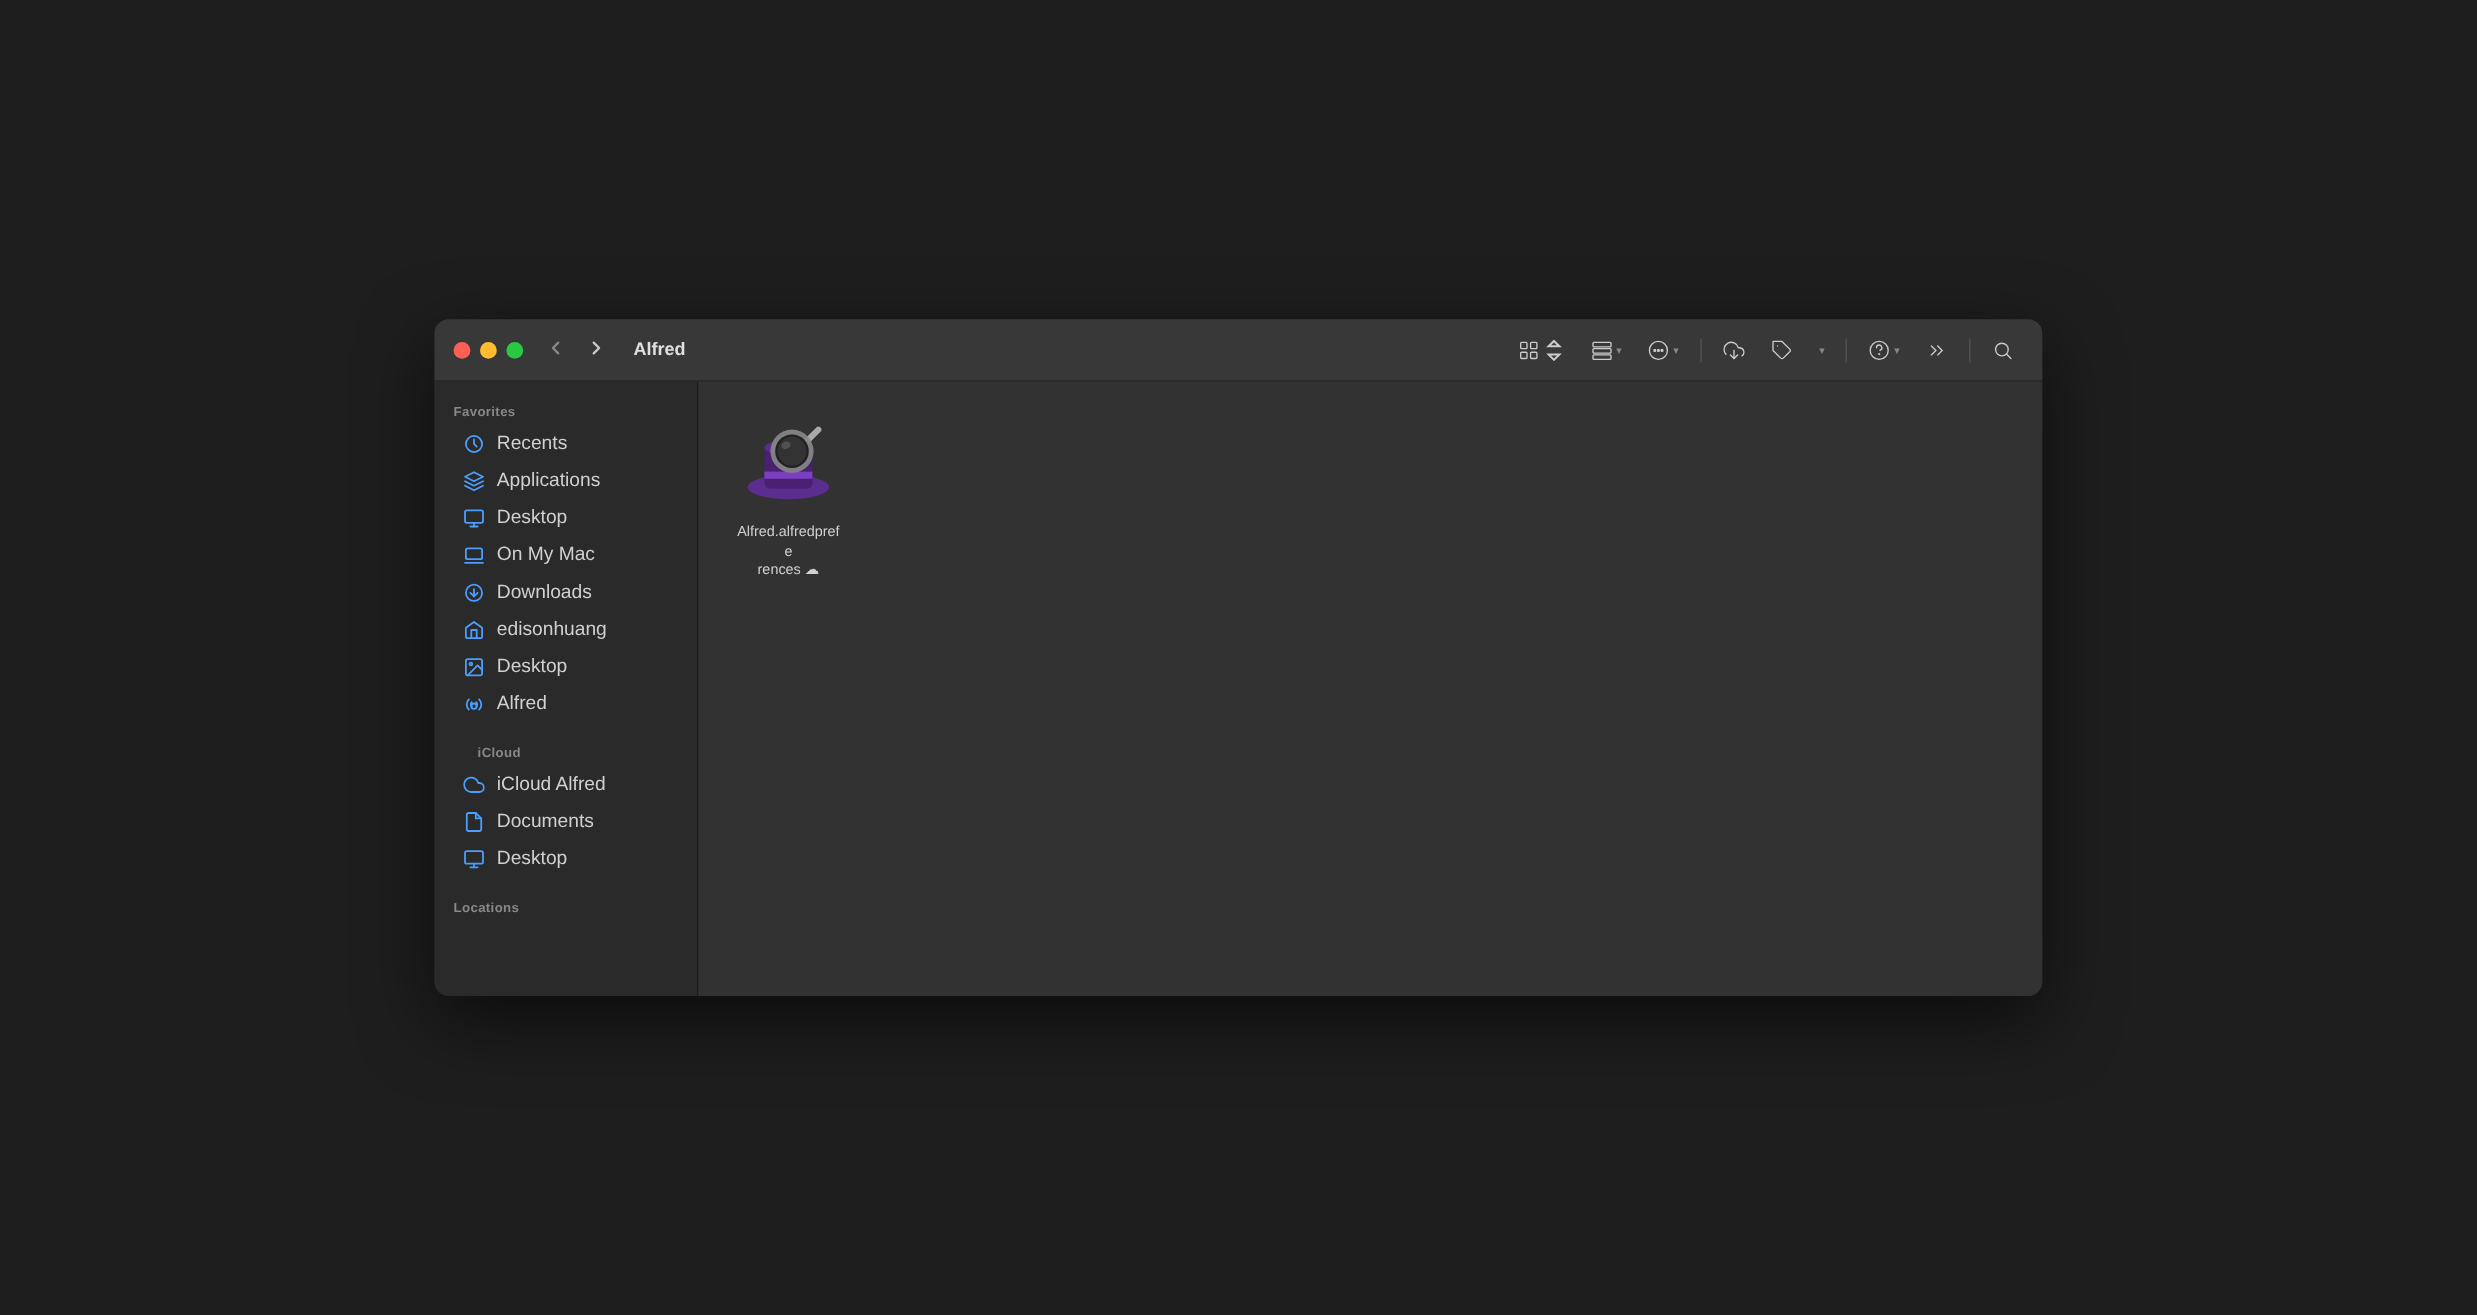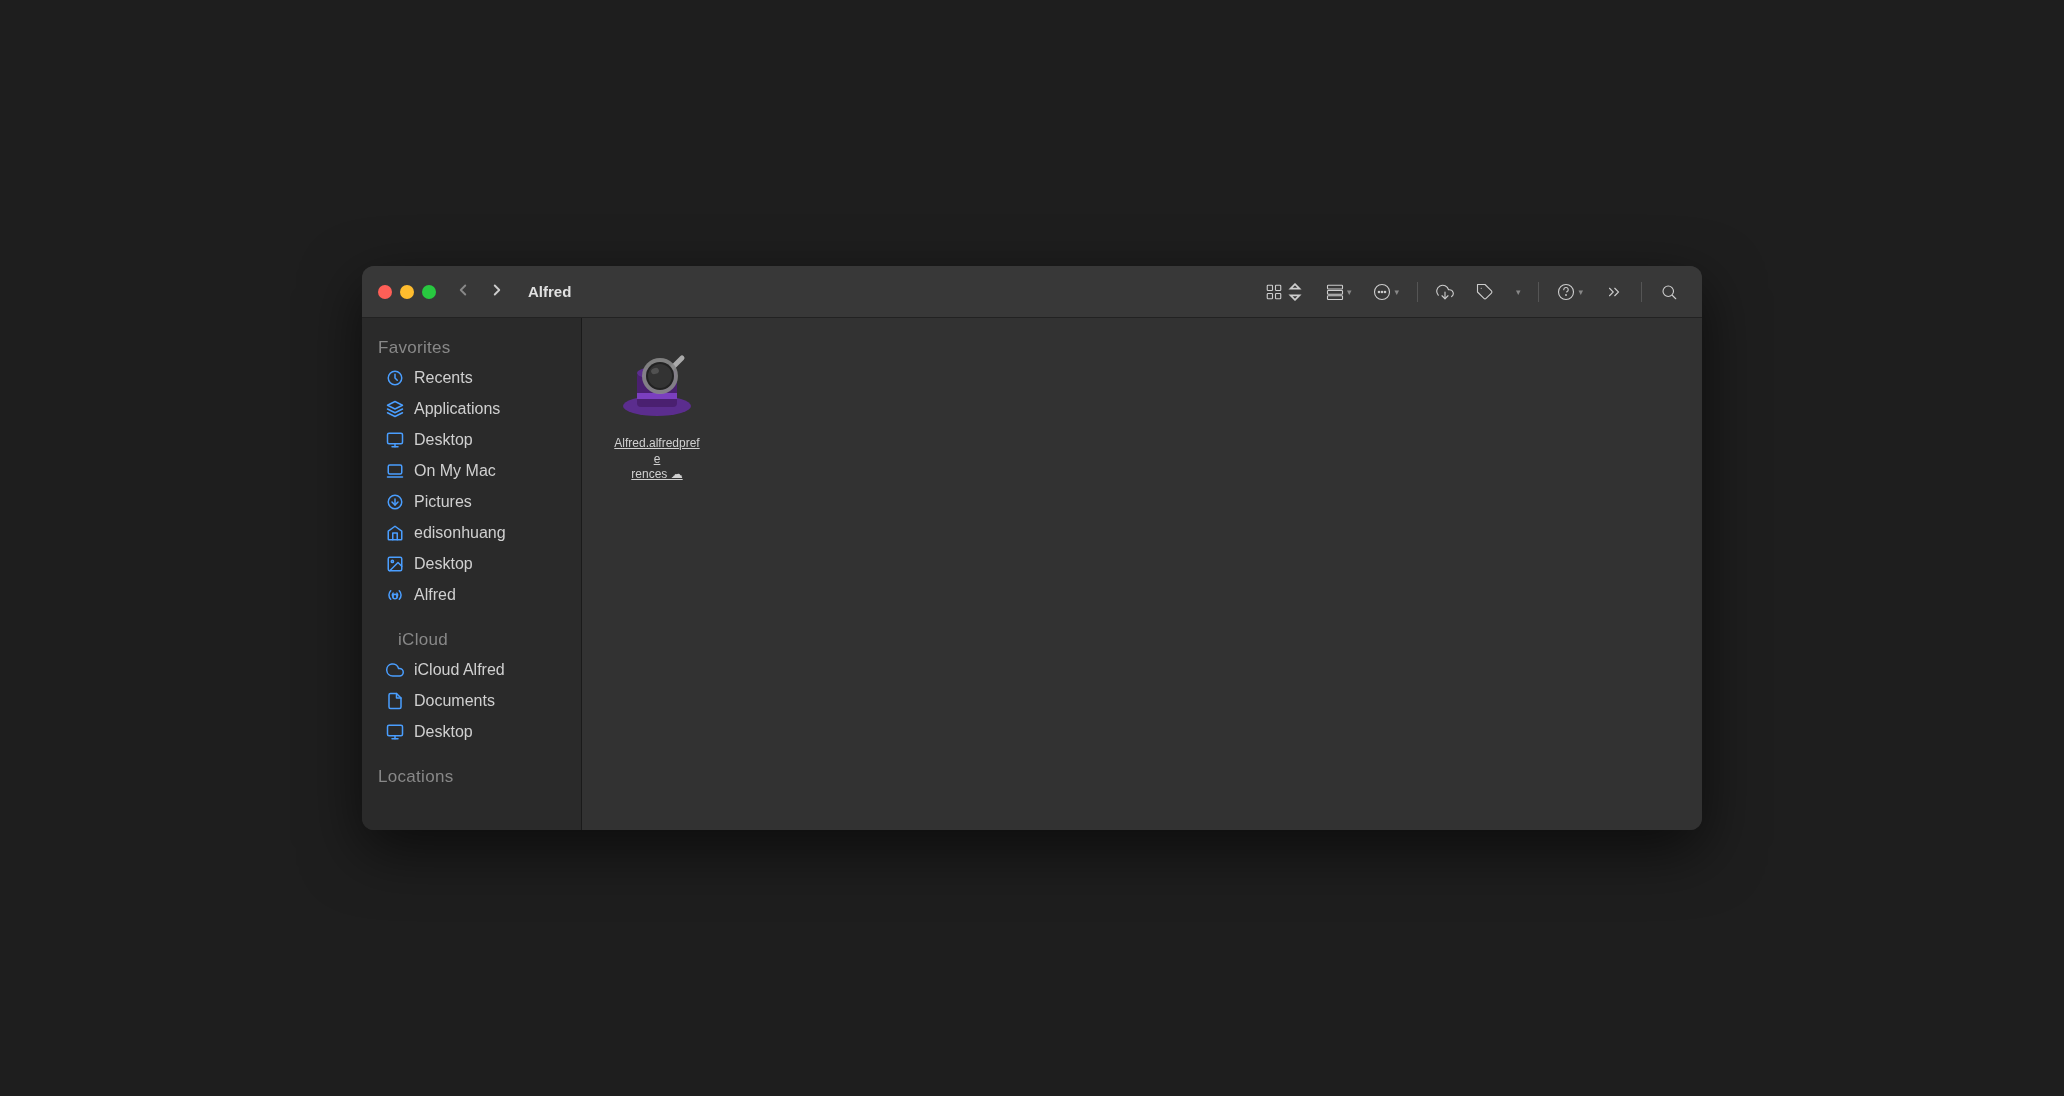--- a/index.html
+++ b/index.html
@@ -135,22 +135,22 @@
       overflow-y: auto;
       flex-shrink: 0;
       padding: 12px 0;
     }
 
     .sidebar::-webkit-scrollbar { width: 6px; }
     .sidebar::-webkit-scrollbar-track { background: transparent; }
     .sidebar::-webkit-scrollbar-thumb { background: #555; border-radius: 3px; }
 
     .sidebar-section-label {
-      font-size: 17px;
-      font-weight: 400;
+      font-size: 11px;
+      font-weight: 700;
       color: #888;
       padding: 8px 16px 4px;
       text-transform: none;
       letter-spacing: 0.3px;
     }
 
     .sidebar-item {
       display: flex;
       align-items: center;
       gap: 10px;
@@ -206,21 +206,20 @@
       justify-content: center;
       margin-bottom: 8px;
     }
 
     .file-name {
       font-size: 12px;
       color: #d0d0d0;
       text-align: center;
       line-height: 1.3;
       word-break: break-word;
-      text-decoration: underline;
     }
 
     .chevron-down {
       font-size: 9px;
       color: #888;
     }
   </style>
 </head>
 <body>
 
@@ -382,21 +381,21 @@
       </div>
 
       <div class="sidebar-item">
         <span class="icon">
           <svg viewBox="0 0 24 24" fill="none" stroke="#4a9eff" stroke-width="2" stroke-linecap="round" stroke-linejoin="round">
             <circle cx="12" cy="12" r="9"></circle>
             <polyline points="8 12 12 16 16 12"></polyline>
             <line x1="12" y1="8" x2="12" y2="16"></line>
           </svg>
         </span>
-        <span>Pictures</span>
+        <span>Downloads</span>
       </div>
 
       <div class="sidebar-item">
         <span class="icon">
           <svg viewBox="0 0 24 24" fill="none" stroke="#4a9eff" stroke-width="2" stroke-linecap="round" stroke-linejoin="round">
             <path d="M3 9.5L12 3l9 6.5V20a1 1 0 0 1-1 1H4a1 1 0 0 1-1-1V9.5z"></path>
             <polyline points="9 21 9 12 15 12 15 21"></polyline>
           </svg>
         </span>
         <span>edisonhuang</span>

